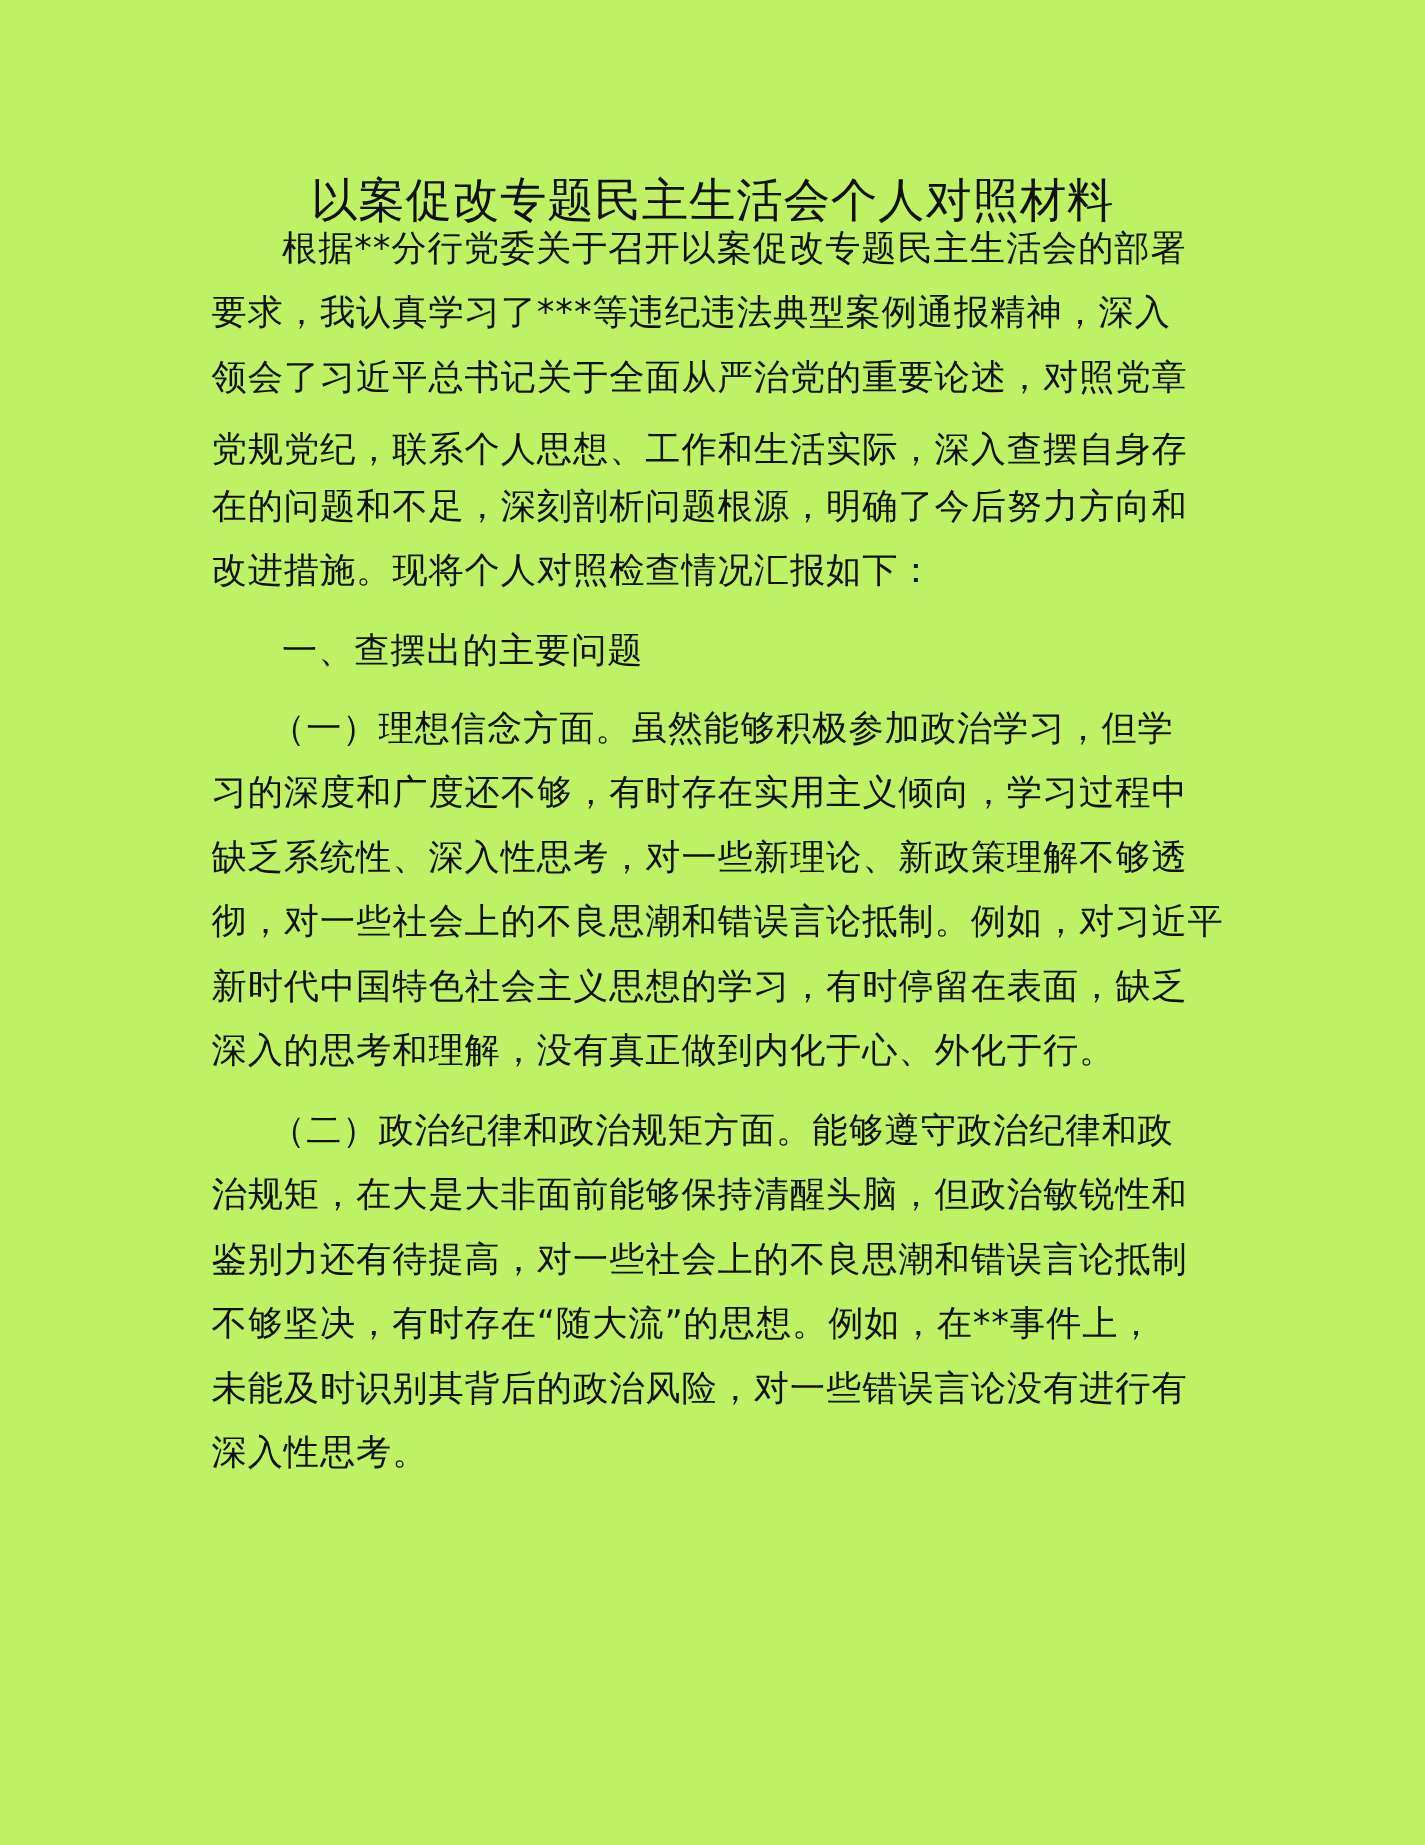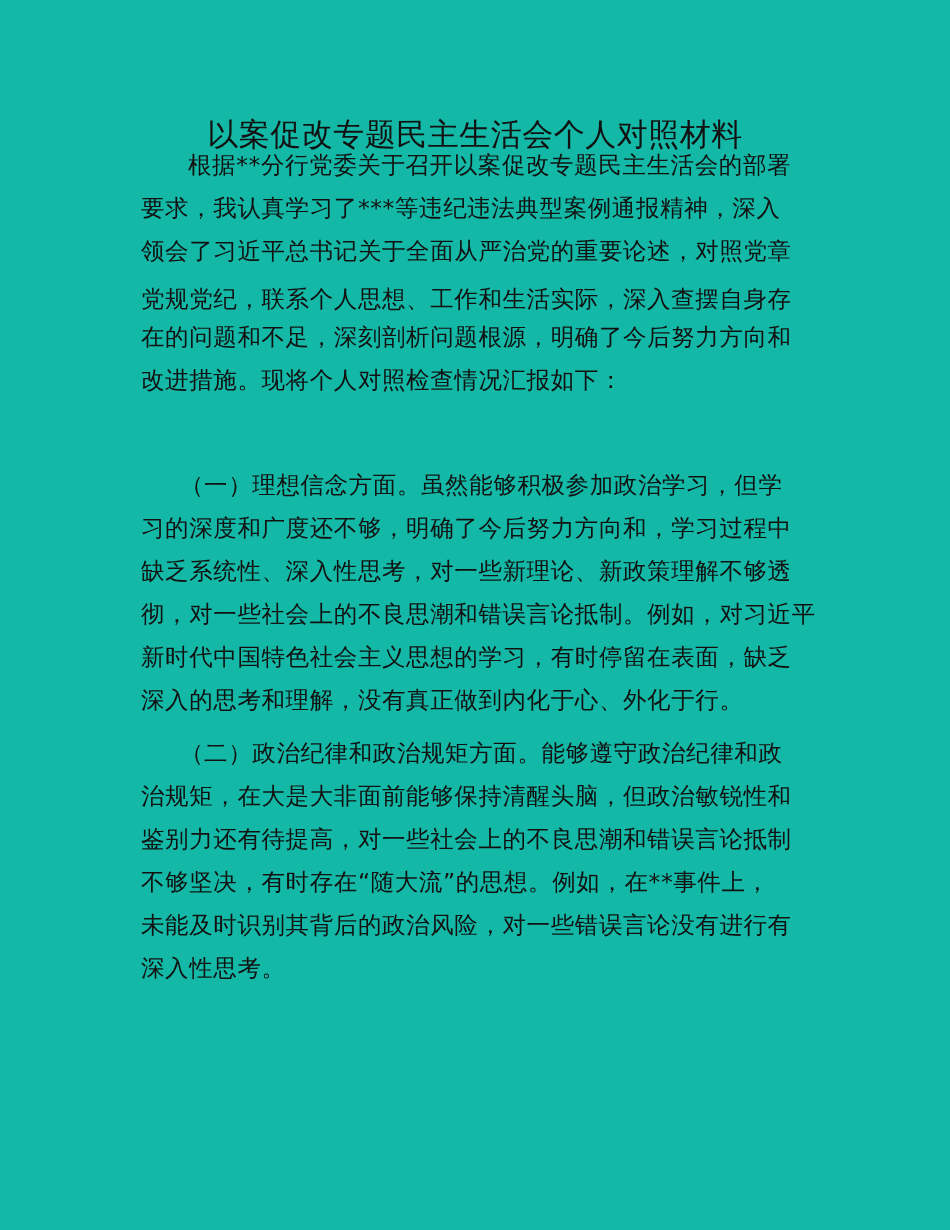--- a/index.html
+++ b/index.html
@@ -1,18 +1,18 @@
 <!DOCTYPE html>
 <html><head>
 <meta charset="utf-8">
 <style>
   html, body { margin: 0; padding: 0; background: #ffffff; }
   body { width: 950px; height: 1230px; position: relative; overflow: hidden;
          font-family: "DejaVu Sans", "Liberation Sans", sans-serif; color: #111111; }
-  .page { position: absolute; left: 0; top: 0; width: 950px; height: 1230px; background: #14b8a6; }
+  .page { position: absolute; left: 0; top: 0; width: 950px; height: 1230px; background: #bef264; }
   .title { position: absolute; left: 0; width: 950px; top: 112px; text-align: center;
            font-size: 31px; line-height: 44px; letter-spacing: 0.5px; white-space: nowrap; }
   .line { position: absolute; left: 141px; font-size: 23.5px; line-height: 30px;
           white-space: nowrap; letter-spacing: 0.6px; }
   .indent { left: 188px; text-align: center; }
 </style>
 </head>
 <body>
 
 <div class="page">
@@ -20,24 +20,25 @@
 
   <div>
     <div class="line indent" style="top:150px">根据**分行党委关于召开以案促改专题民主生活会的部署</div>
     <div class="line" style="top:193px">要求，我认真学习了***等违纪违法典型案例通报精神，深入</div>
     <div class="line" style="top:236px">领会了习近平总书记关于全面从严治党的重要论述，对照党章</div>
     <div class="line" style="top:284px">党规党纪，联系个人思想、工作和生活实际，深入查摆自身存</div>
     <div class="line" style="top:322px">在的问题和不足，深刻剖析问题根源，明确了今后努力方向和</div>
     <div class="line" style="top:365px">改进措施。现将个人对照检查情况汇报如下：</div>
   </div>
 
+  <div class="line indent" style="top:418px">一、查摆出的主要问题</div>
 
   <div>
     <div class="line" style="top:470px; left:180px">（一）理想信念方面。虽然能够积极参加政治学习，但学</div>
-    <div class="line" style="top:513px">习的深度和广度还不够，明确了今后努力方向和，学习过程中</div>
+    <div class="line" style="top:513px">习的深度和广度还不够，有时存在实用主义倾向，学习过程中</div>
     <div class="line" style="top:556px">缺乏系统性、深入性思考，对一些新理论、新政策理解不够透</div>
     <div class="line" style="top:599px">彻，对一些社会上的不良思潮和错误言论抵制。例如，对习近平</div>
     <div class="line" style="top:642px">新时代中国特色社会主义思想的学习，有时停留在表面，缺乏</div>
     <div class="line" style="top:685px">深入的思考和理解，没有真正做到内化于心、外化于行。</div>
   </div>
 
   <div>
     <div class="line" style="top:738px; left:180px">（二）政治纪律和政治规矩方面。能够遵守政治纪律和政</div>
     <div class="line" style="top:781px">治规矩，在大是大非面前能够保持清醒头脑，但政治敏锐性和</div>
     <div class="line" style="top:824px">鉴别力还有待提高，对一些社会上的不良思潮和错误言论抵制</div>

